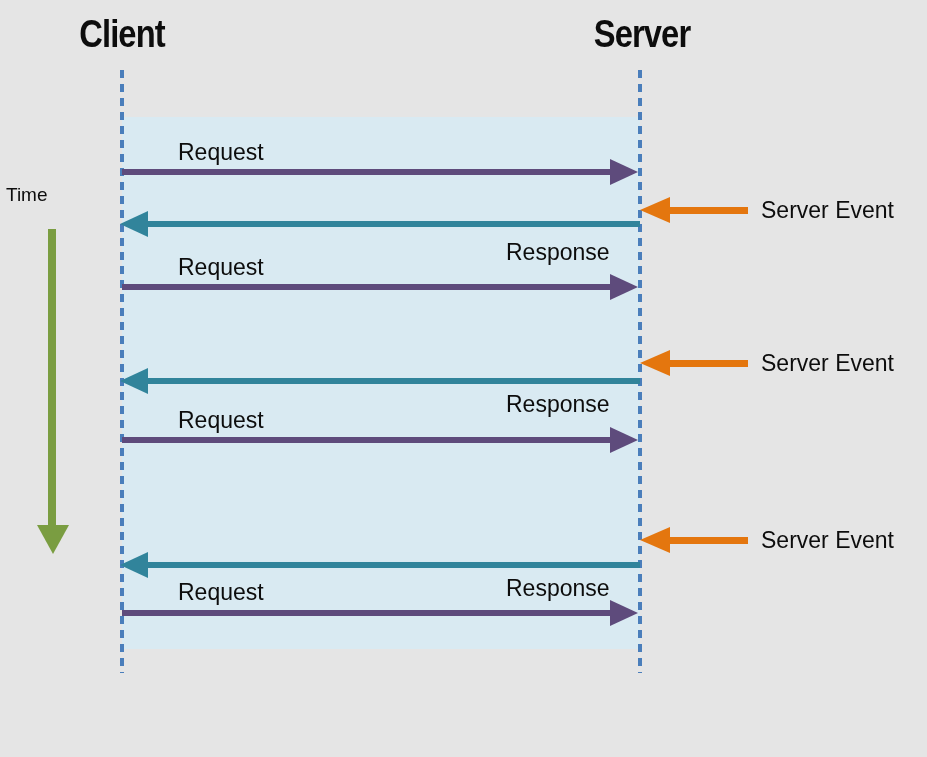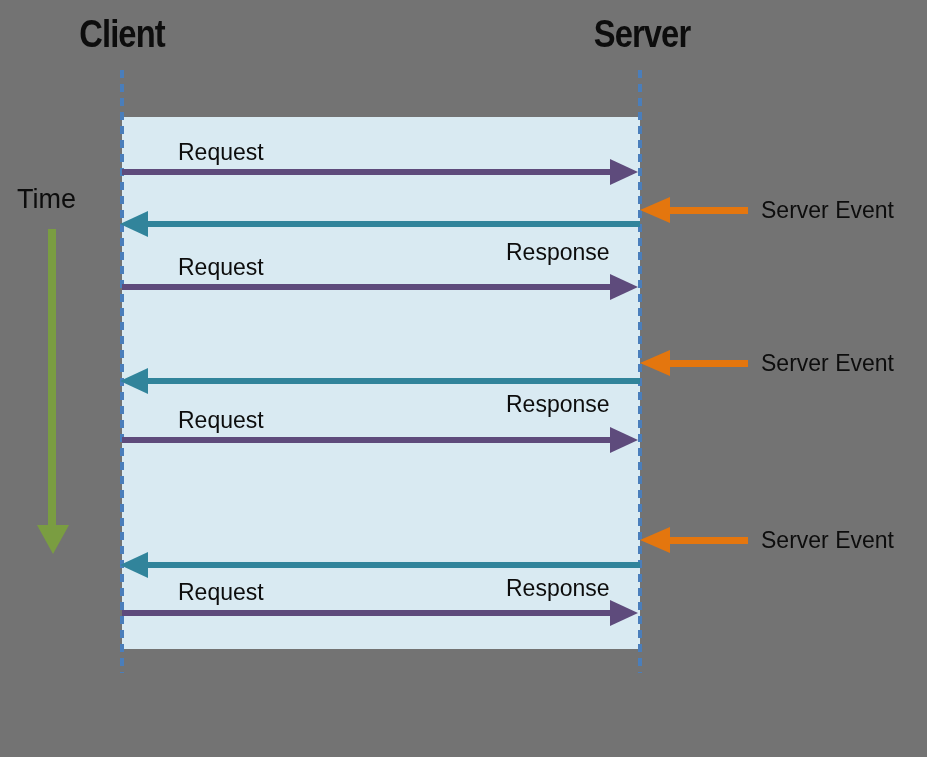--- a/index.html
+++ b/index.html
@@ -28,22 +28,22 @@
   .actor-label{
     position:absolute;top:13px;
     font-size:38px;font-weight:700;color:#0d0d0d;
     transform:translateX(-50%) scaleX(0.86);
     white-space:nowrap;letter-spacing:-1px;
   }
   .actor-label.client{left:122px;}
   .actor-label.server{left:642px;}
   
   .time-label{
-    position:absolute;left:17px;top:184px;
-    font-size:27px;color:#0d0d0d;white-space:nowrap;
+    position:absolute;left:6px;top:184px;
+    font-size:19px;color:#0d0d0d;white-space:nowrap;
   }
   .time-arrow-shaft{
     position:absolute;left:48px;top:229px;width:8px;height:297px;
   }
   .time-arrow-head{
     position:absolute;left:37px;top:525px;width:0;height:0;
     border-left:16px solid transparent;border-right:16px solid transparent;
     border-top:29px solid transparent; 
   }
   
@@ -61,21 +61,21 @@
   
   .caption{
     position:absolute;left:528px;top:706px;transform:translateX(-50%);
     font-size:27px;font-weight:700;color:#0d0d0d;white-space:nowrap;
     letter-spacing:-0.5px;
   }
 </style>
 </head>
 <body>
 
-<div class="stage" style="background: #737373;">
+<div class="stage" style="background: #e5e5e5;">
 
   <div class="activity-box" style="background: rgb(217, 234, 242);"></div>
 
   <div class="lifeline client"></div>
   <div class="lifeline server"></div>
 
   <div class="actor-label client">Client</div>
   <div class="actor-label server">Server</div>
 
   <div class="time-label">Time</div>

